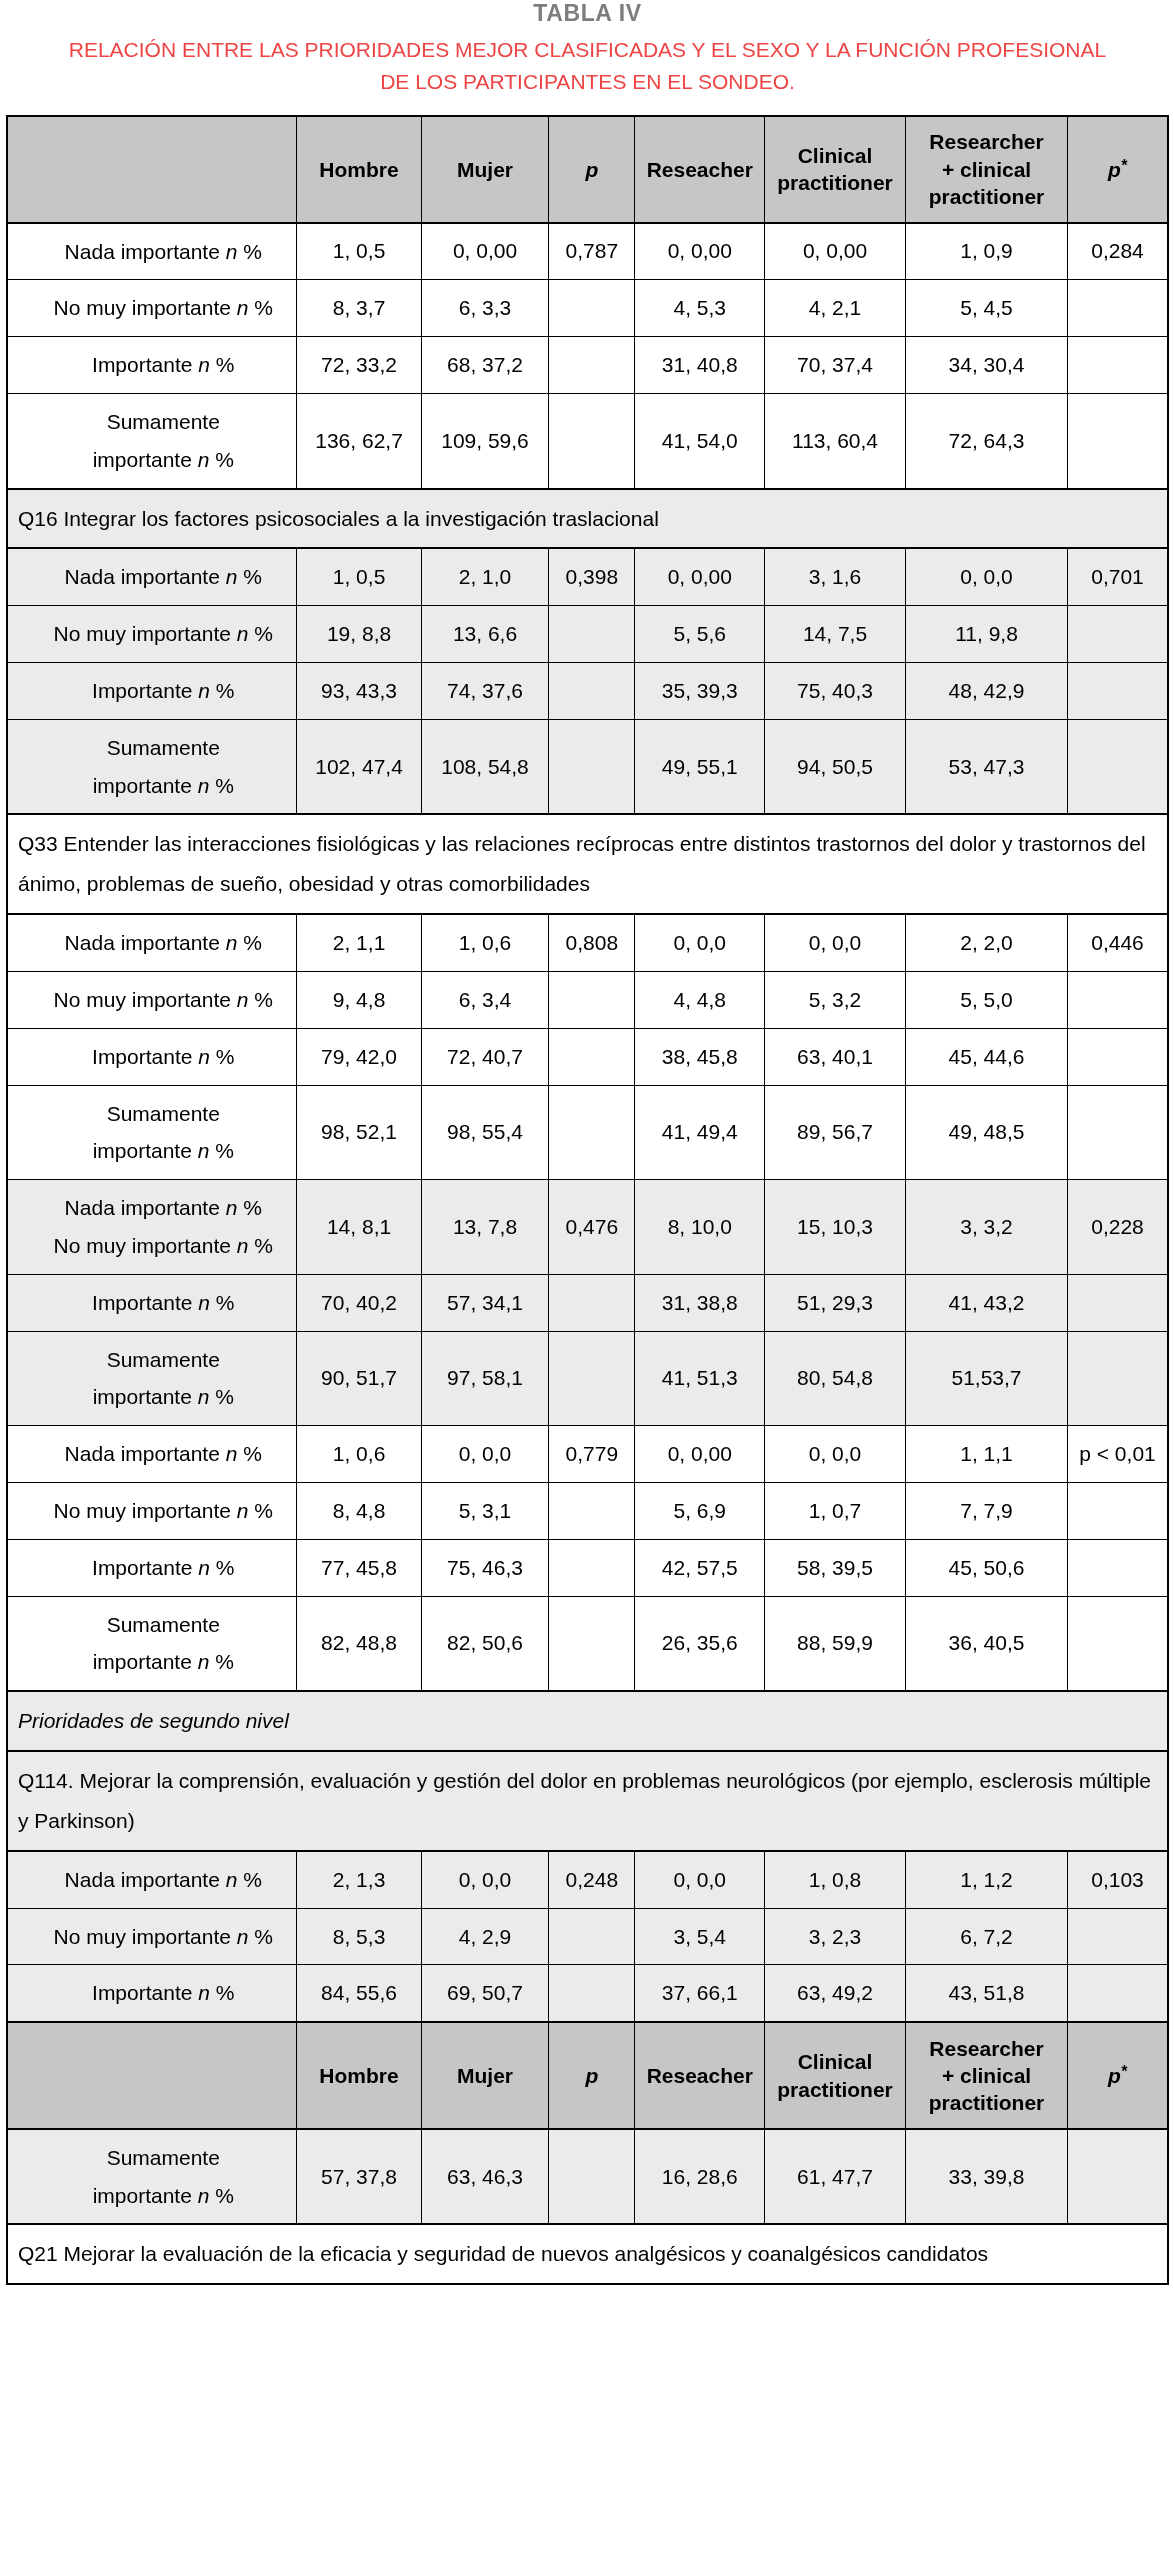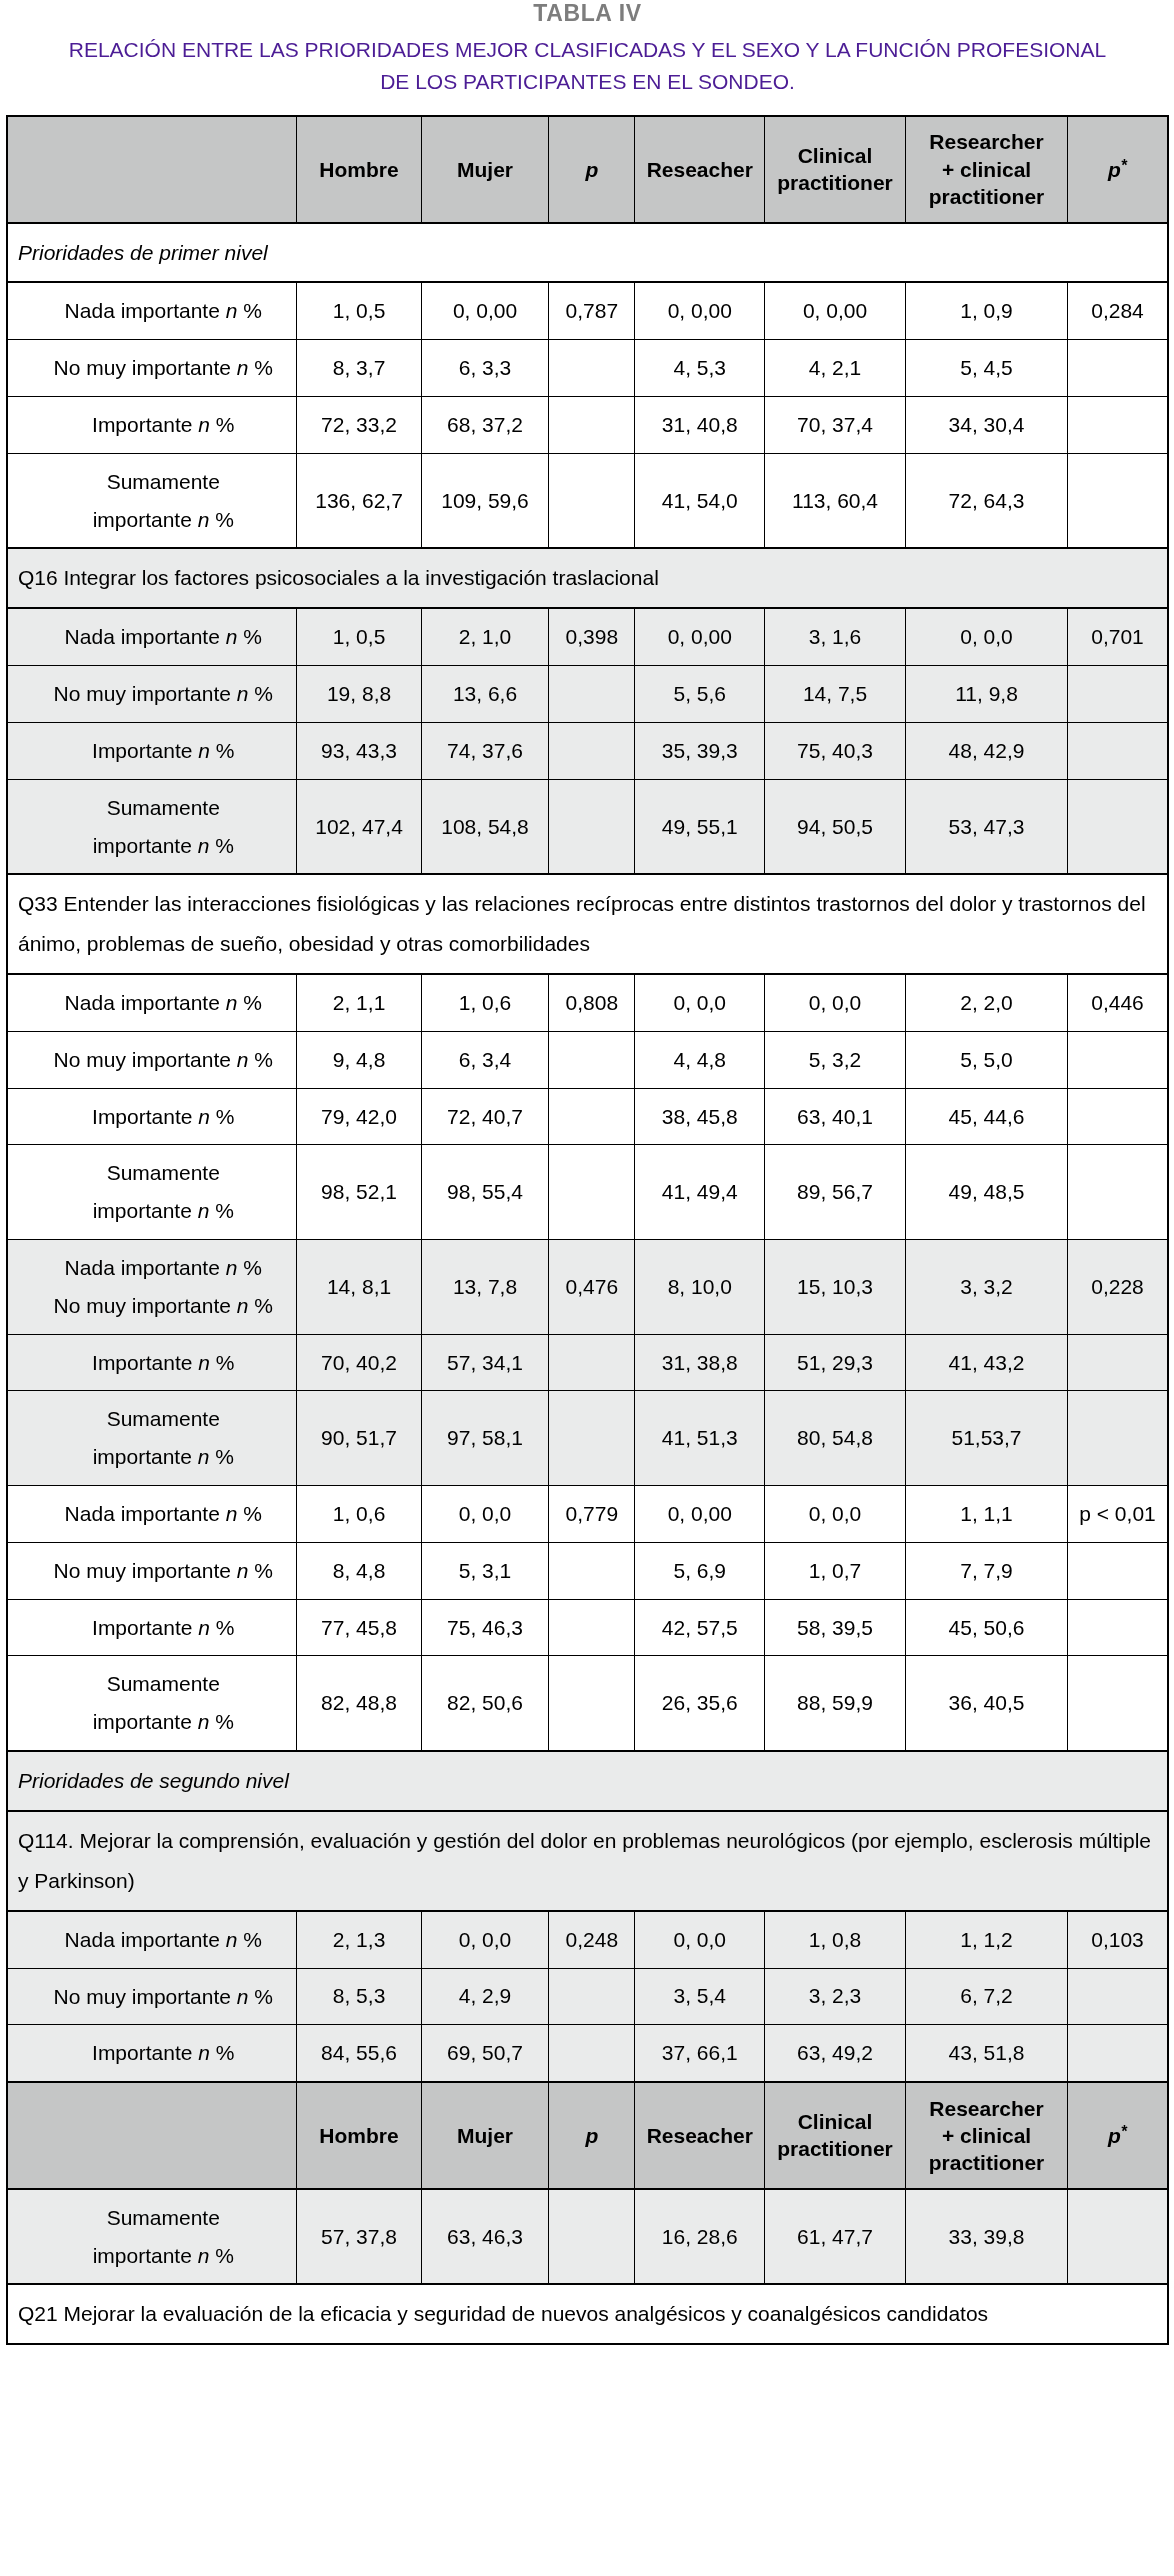--- a/index.html
+++ b/index.html
@@ -14,21 +14,21 @@
   .table-title {
     text-align: center;
     font-size: 23px;
     font-weight: bold;
     color: #7d7d7d;
     letter-spacing: 0.6px;
   }
   .table-subtitle {
     text-align: center;
     font-size: 21px;
-    color: #4c1d95;
+    color: #ef4444;
     line-height: 1.55;
     white-space: pre-line;
     margin-top: 6.8px;
   }
   table.main {
     border-collapse: collapse;
     table-layout: fixed;
     width: 1163px;
     margin: 16px 5.7px 0 5.7px;
     border: 2.9px solid #000;
@@ -93,23 +93,20 @@
         <tr class="row-header bg-mid">
           <th></th>
           <th>Hombre</th>
           <th>Mujer</th>
           <th class="italic-p">p</th>
           <th>Reseacher</th>
           <th>Clinical<br>practitioner</th>
           <th>Researcher<br>+ clinical<br>practitioner</th>
           <th class="italic-p">p<span class="sup">*</span></th>
         </tr>
-        <tr class="row-section bg-white">
-          <td colspan="8">Prioridades de primer nivel</td>
-        </tr>
         <tr class="row-data bg-white">
           <td class="label-cell">Nada importante <i>n</i> %</td>
           <td class="value-cell">1, 0,5</td>
           <td class="value-cell">0, 0,00</td>
           <td class="value-cell">0,787</td>
           <td class="value-cell">0, 0,00</td>
           <td class="value-cell">0, 0,00</td>
           <td class="value-cell">1, 0,9</td>
           <td class="value-cell">0,284</td>
         </tr>

